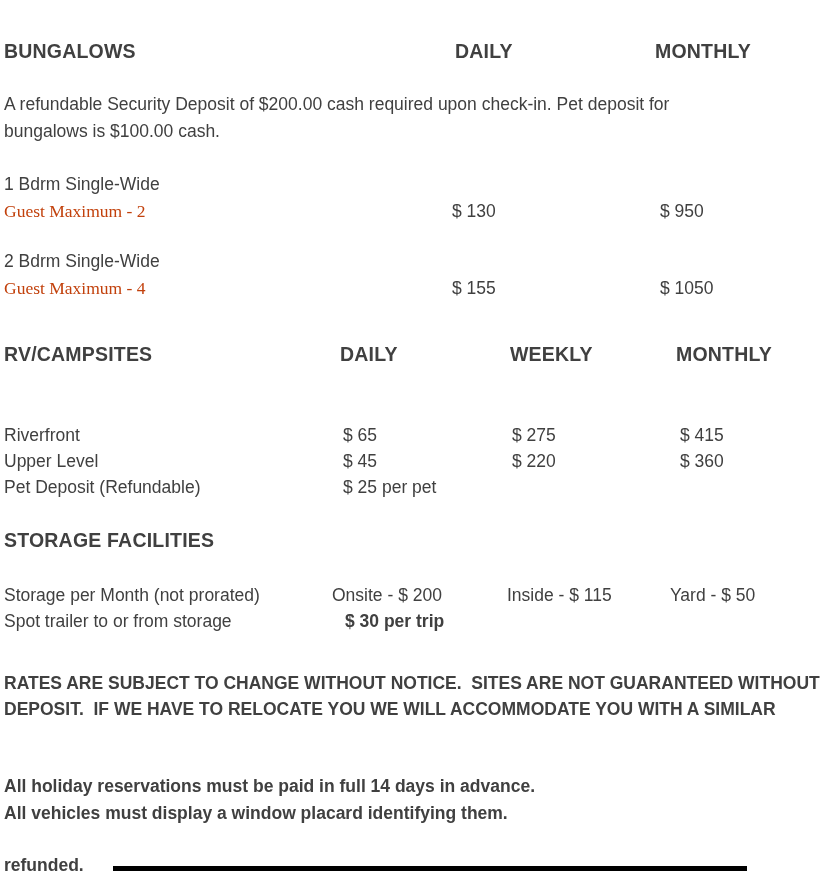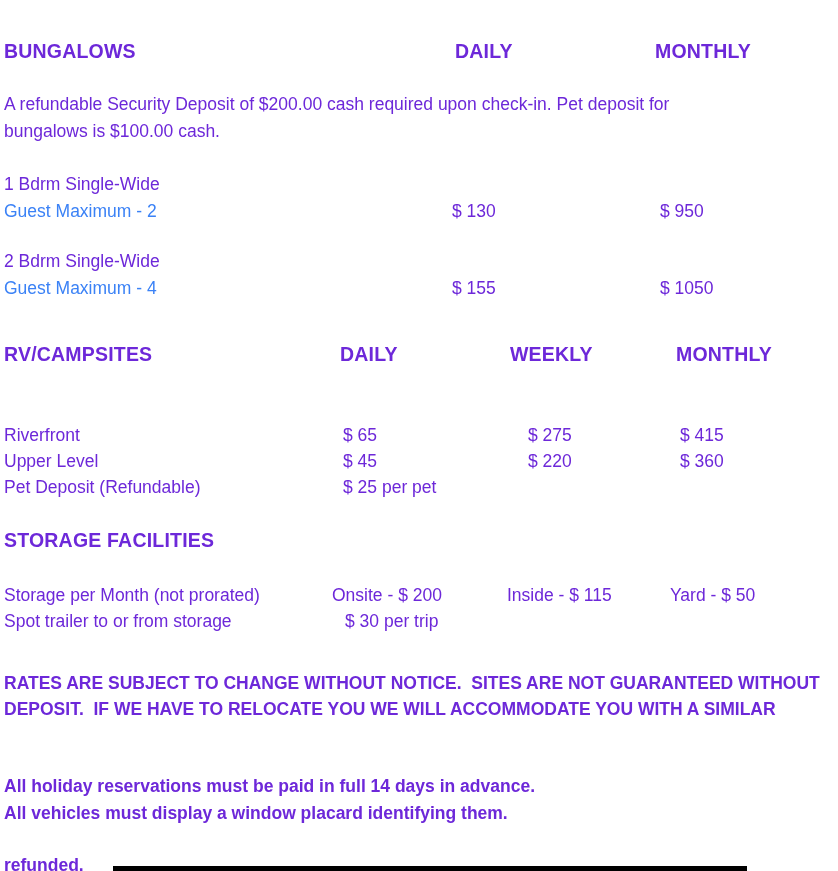--- a/index.html
+++ b/index.html
@@ -21,50 +21,50 @@
     left: 0;
     width: 838px;
     height: 24px;
   }
   .c {
     position: absolute;
     top: 0;
     white-space: pre;
     font-size: 17.5px;
     line-height: 22px;
-    color: #6d28d9;
+    color: #404040;
   }
   .h {
     font-weight: bold;
     font-size: 19.5px;
     letter-spacing: 0.2px;
   }
-  .red { color: #3b82f6; }
+  .red { color: #c2410c; font-family: Liberation Serif, serif; }
   .bold { font-weight: bold; }
   .l0   { left: 4px; }
   
   .bg-daily-h   { left: 455px; }
   .bg-month-h   { left: 655px; }
   .bg-daily-v   { left: 452px; }
   .bg-month-v   { left: 660px; }
   
   .rv-daily-h   { left: 340px; }
   .rv-week-h    { left: 510px; }
   .rv-month-h   { left: 676px; }
   .rv-daily-v   { left: 343px; }
-  .rv-week-v    { left: 512px; margin-left: 16px; }
+  .rv-week-v    { left: 512px; }
   .rv-month-v   { left: 680px; }
   
   .seg-persons  { left: 364px; }
   .seg-vehicle  { left: 552px; }
   
   .st-col2      { left: 332px; }
   .st-col3      { left: 507px; }
   .st-col4      { left: 670px; }
-  .st-trip      { left: 345px; }
+  .st-trip      { left: 345px; font-weight: bold; }
   .cutoff-bar {
     position: absolute;
     left: 113px;
     top: 866px;
     width: 634px;
     height: 5px;
     background: #000000;
   }
 </style>
 </head>

